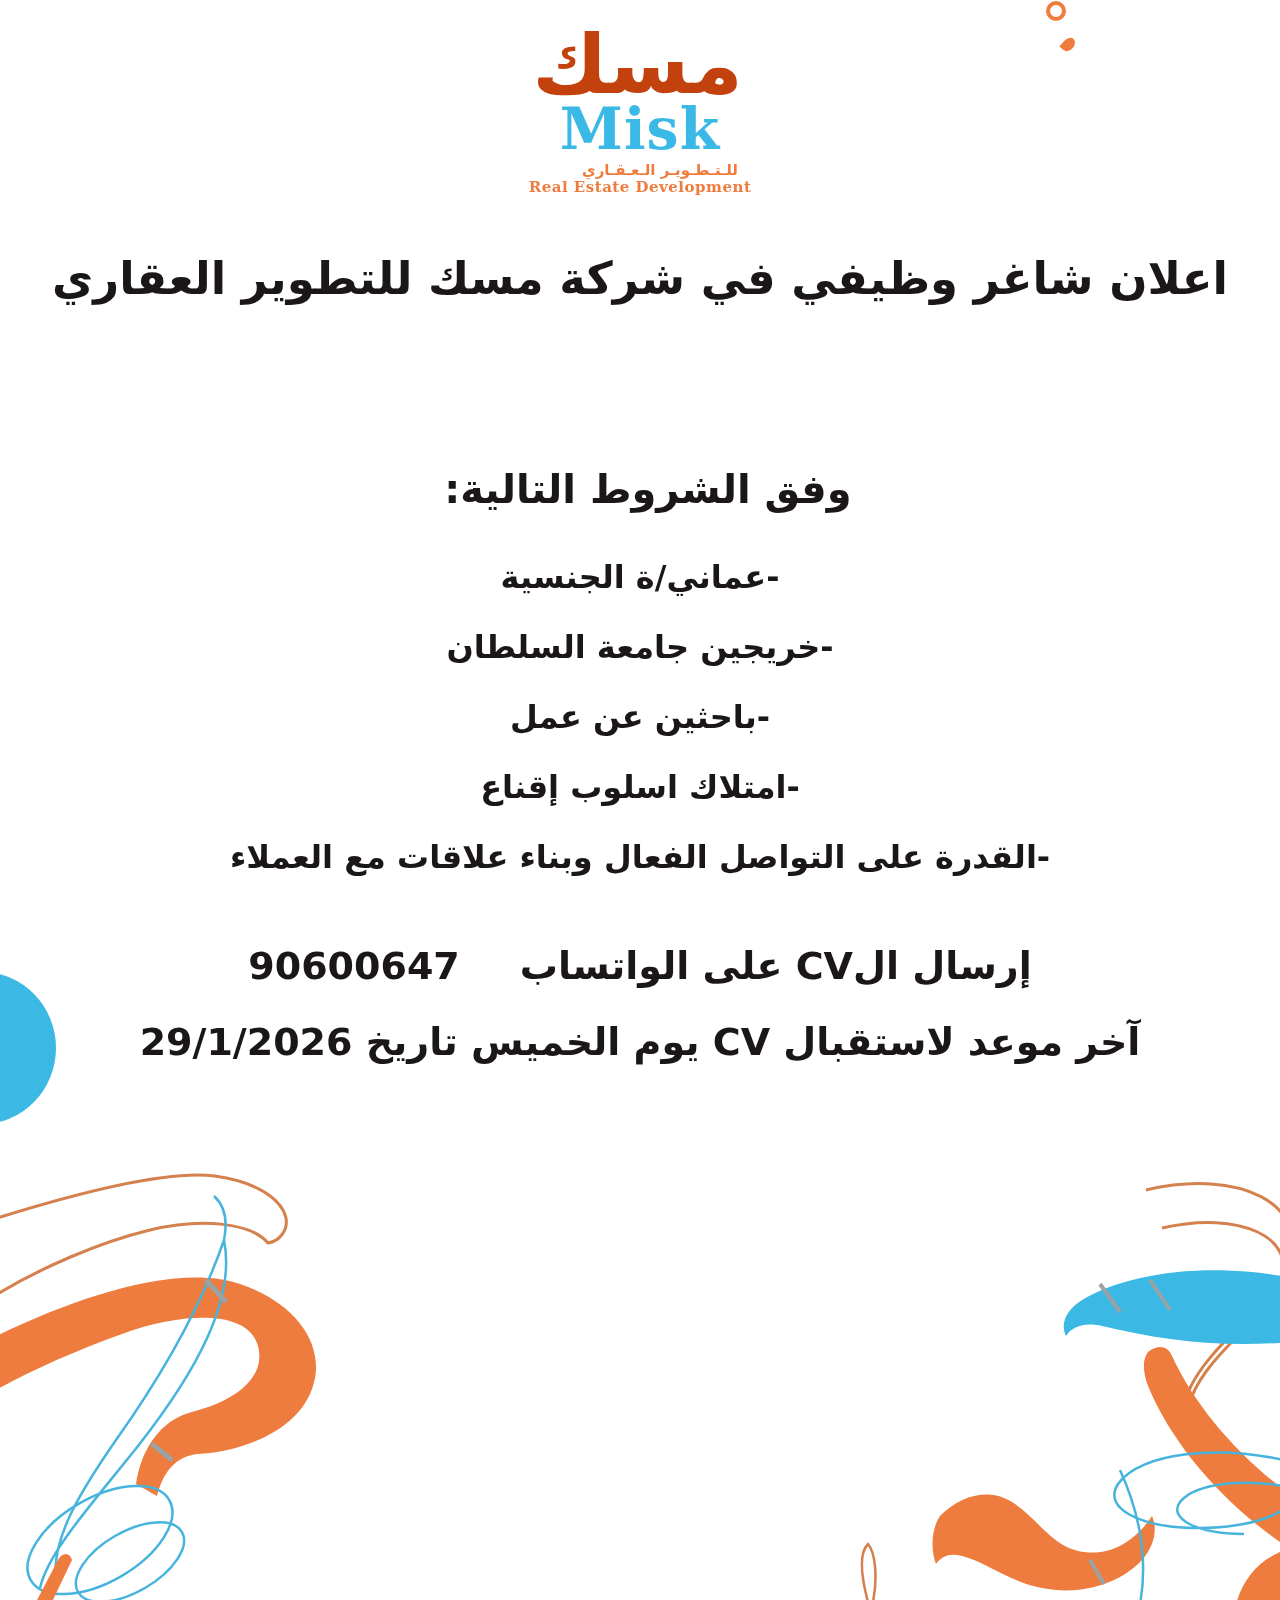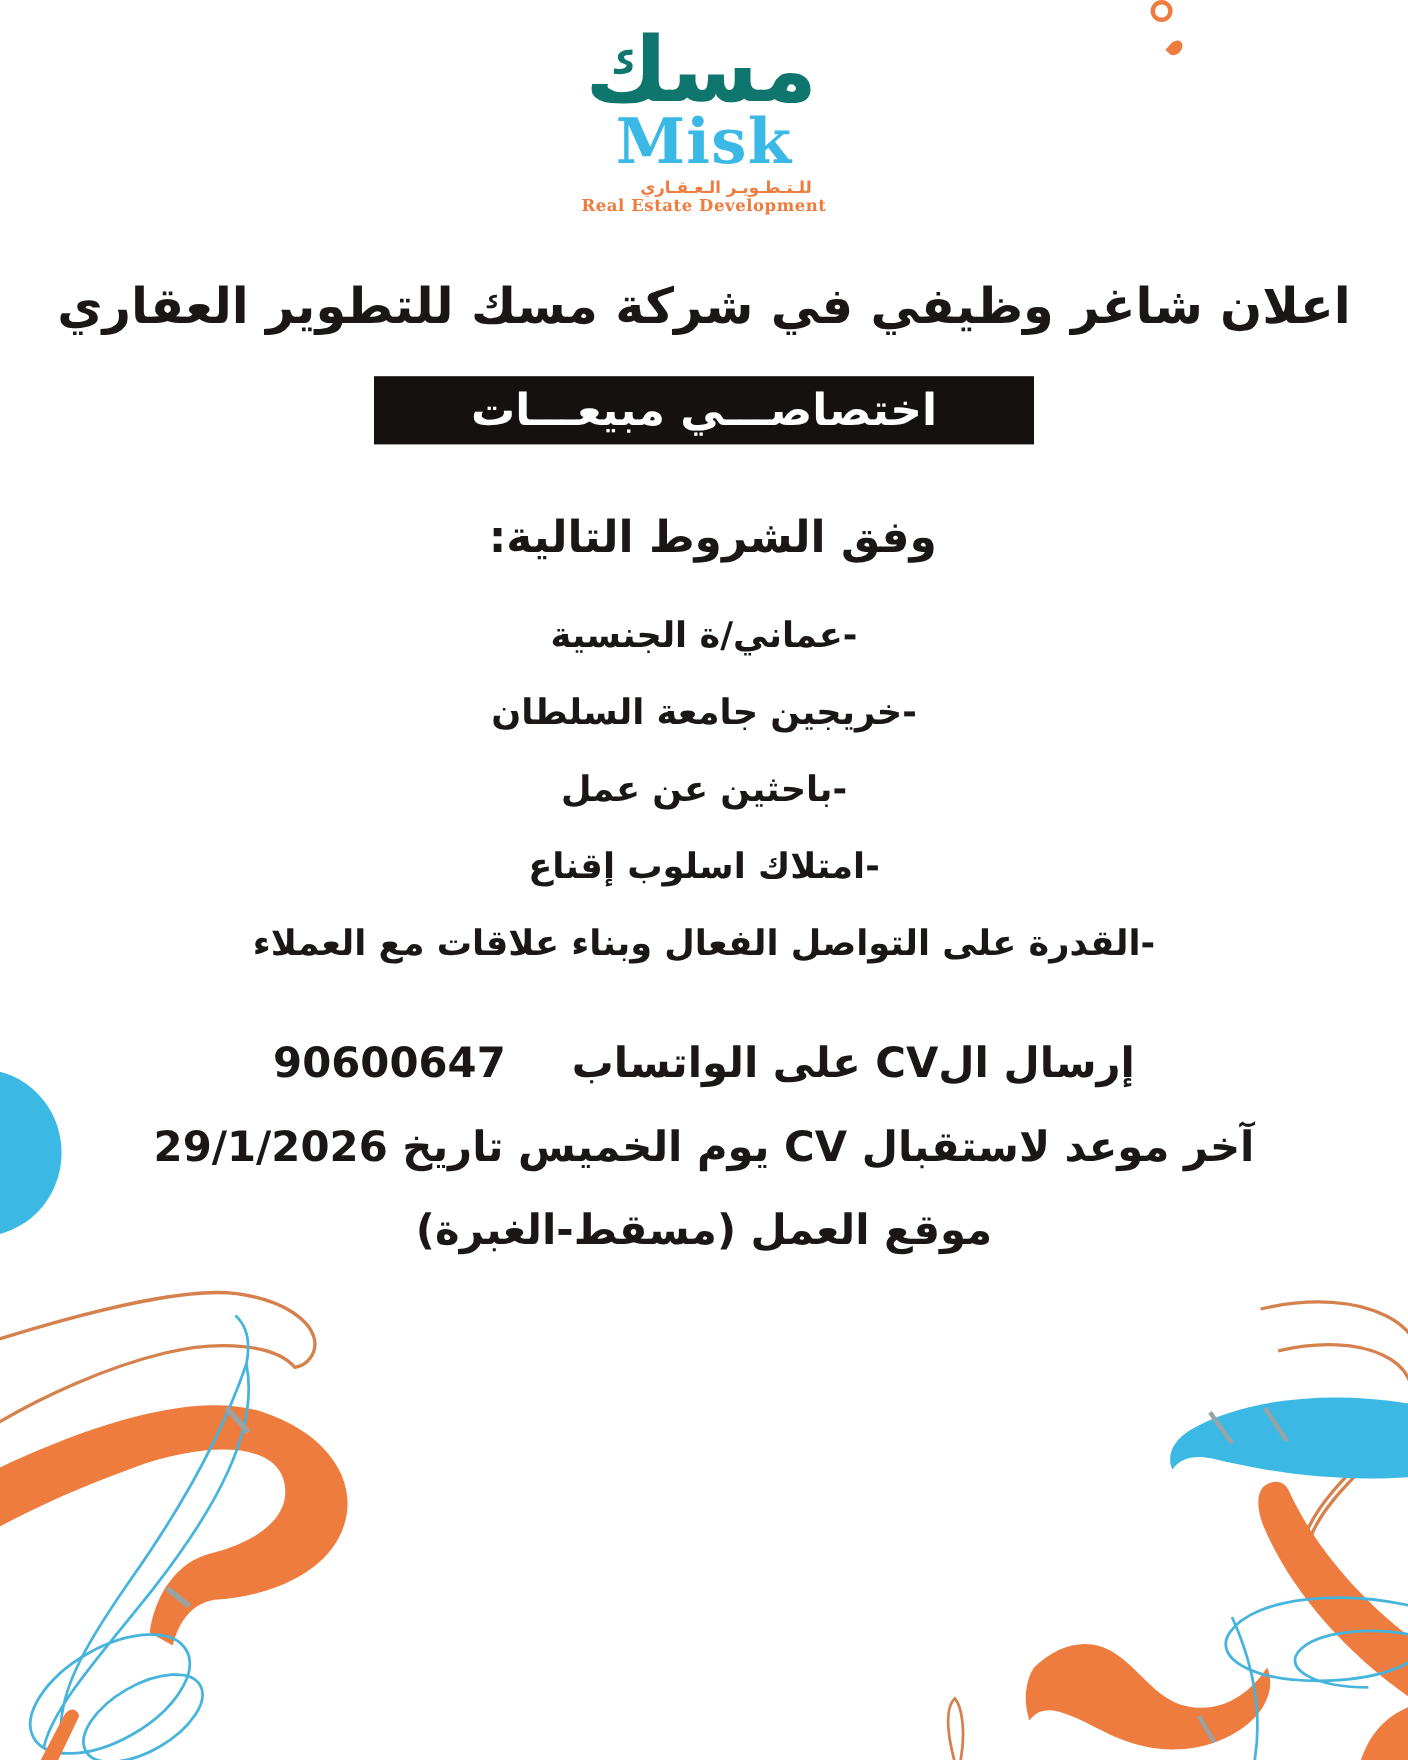--- a/index.html
+++ b/index.html
@@ -8,21 +8,21 @@
     width:1280px;height:1600px;
     background:#ffffff;
     overflow:hidden;
     font-family:"DejaVu Sans",sans-serif;
     color:#1b1717;
   }
   
   .logo{position:absolute;top:24px;left:0;right:0;text-align:center;line-height:1;}
   .logo-callig{
     position:relative;display:inline-block;
-    font-size:82px;font-weight:700;color:#0f766e;
+    font-size:82px;font-weight:700;color:#c2410c;
     line-height:1;letter-spacing:2px;
   }
   .logo-ring{
     position:absolute;right:-6px;top:-16px;
     width:12px;height:12px;border:4px solid #ee7c3e;border-radius:50%;
   }
   .logo-tear{
     position:absolute;right:-20px;top:26px;
     width:11px;height:15px;background:#ee7c3e;
     border-radius:50% 50% 50% 0;transform:rotate(42deg);
@@ -128,33 +128,31 @@
       <span class="logo-ring" style="position:absolute;right:-318px;top:-92px;"></span>
       <span class="logo-tear" style="position:absolute;right:-326px;top:-56px;"></span>
     </span>
     <div class="logo-misk">Misk</div>
     <div class="logo-tag-ar">للـتـطـويـر الـعـقـاري</div>
     <div class="logo-tag-en">Real Estate Development</div>
   </div>
 
   <div class="heading">اعلان شاغر وظيفي في شركة مسك للتطوير العقاري</div>
 
-  <div class="banner">اختصاصـــي مبيعـــات</div>
 
   <div class="cond-title">وفق الشروط التالية:</div>
   <div class="cond-list">
     <div class="cond-item">-عماني/ة الجنسية</div>
     <div class="cond-item">-خريجين جامعة السلطان</div>
     <div class="cond-item">-باحثين عن عمل</div>
     <div class="cond-item">-امتلاك اسلوب إقناع</div>
     <div class="cond-item">-القدرة على التواصل الفعال وبناء علاقات مع العملاء</div>
   </div>
 
   <div class="contact">
     <div class="contact-row">
       <span>إرسال الCV على الواتساب</span>
       <span>90600647</span>
     </div>
     <div class="contact-line">آخر موعد لاستقبال CV يوم الخميس تاريخ 29/1/2026</div>
-    <div class="contact-line">موقع العمل (مسقط-الغبرة)</div>
   </div>
 
 </div>
 
 </body></html>

